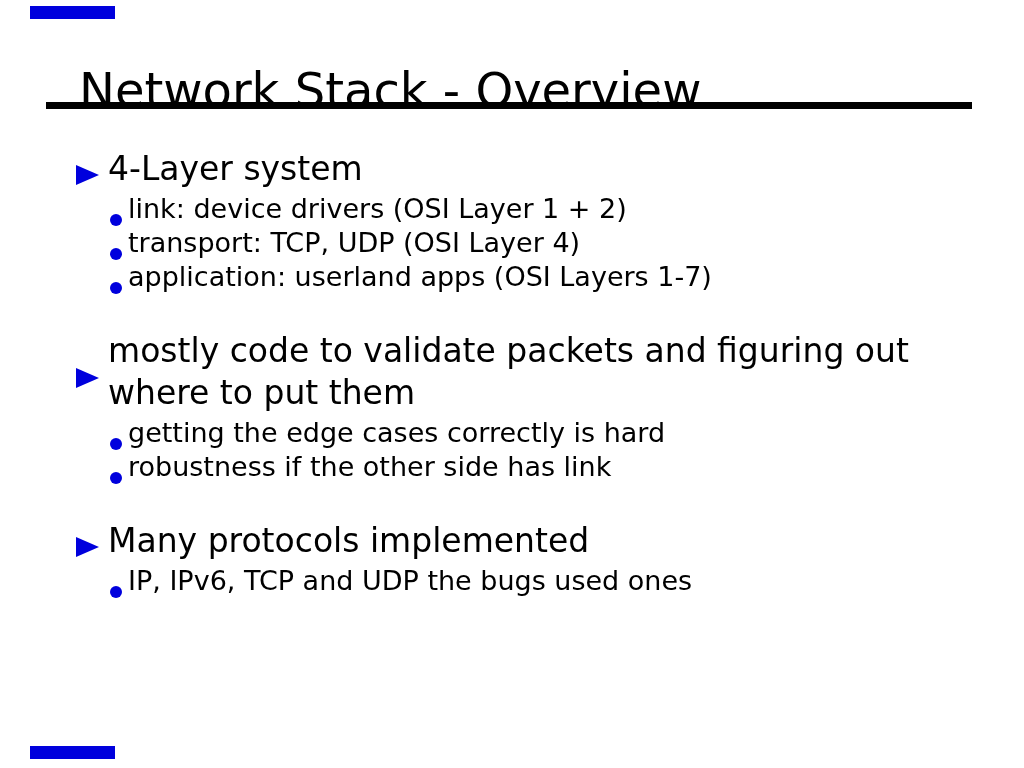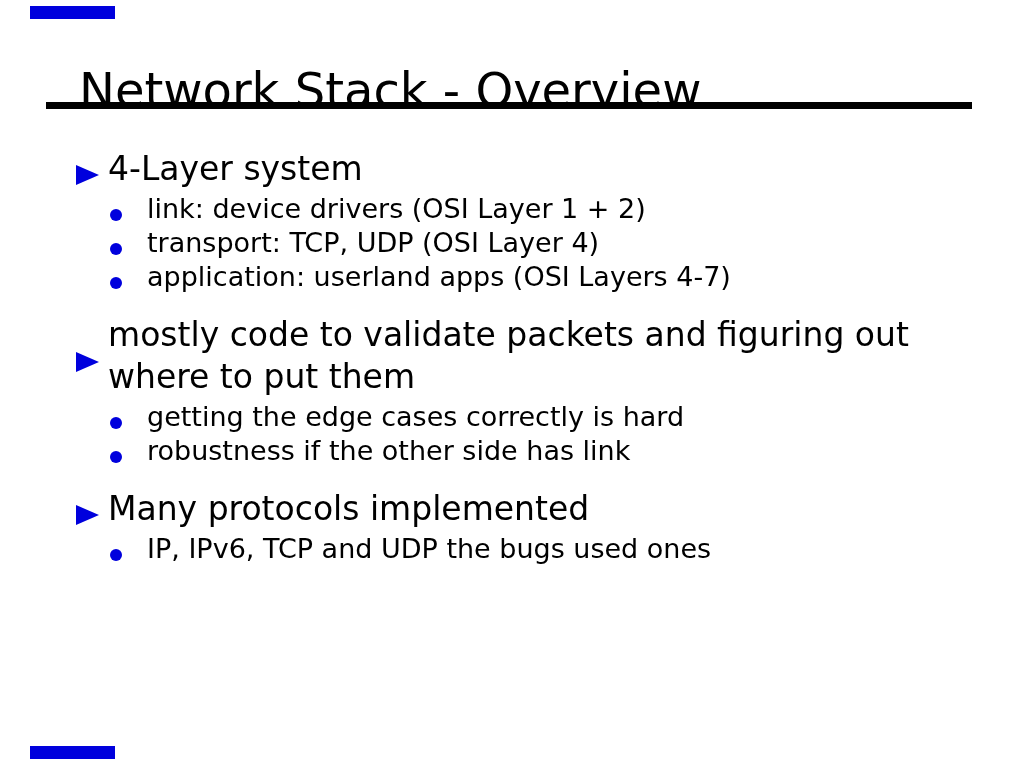--- a/index.html
+++ b/index.html
@@ -42,21 +42,21 @@
     width: 926px;
     height: 7px;
     background: #000000;
   }
   .content {
     position: absolute;
     left: 76px;
     top: 148px;
     width: 910px;
   }
-  .group + .group { margin-top: 20px; }
+  .group + .group { margin-top: 36px; }
   .main-item {
     display: flex;
     align-items: center;
   }
   .tri {
     flex: none;
     width: 0;
     height: 0;
     border-top: 10px solid transparent;
     border-bottom: 10px solid transparent;
@@ -69,22 +69,21 @@
     line-height: 42px;
     max-width: 845px;
   }
   .subs {
     list-style: none;
     margin: 2px 0 0 34px;
     padding: 0;
   }
   .subs li {
     display: flex;
-    align-items: center;
-    gap: 19px;
+    align-items: flex-end;
   }
   .dot {
     flex: none;
     width: 12px;
     height: 12px;
     border-radius: 50%;
     background: #0000dd;
     margin-top: 11px;
     margin-right: 6px;
   }
@@ -114,21 +113,21 @@
         <li>
           <span class="dot"></span>
           <span class="sub-text">link: device drivers (OSI Layer 1 + 2)</span>
         </li>
         <li>
           <span class="dot"></span>
           <span class="sub-text">transport: TCP, UDP (OSI Layer 4)</span>
         </li>
         <li>
           <span class="dot"></span>
-          <span class="sub-text">application: userland apps (OSI Layers 4-7)</span>
+          <span class="sub-text">application: userland apps (OSI Layers 1-7)</span>
         </li>
       </ul>
     </div>
 
     <div class="group">
       <div class="main-item">
         <span class="tri"></span>
         <span class="main-text">mostly code to validate packets and figuring out where to put them</span>
       </div>
       <ul class="subs">

